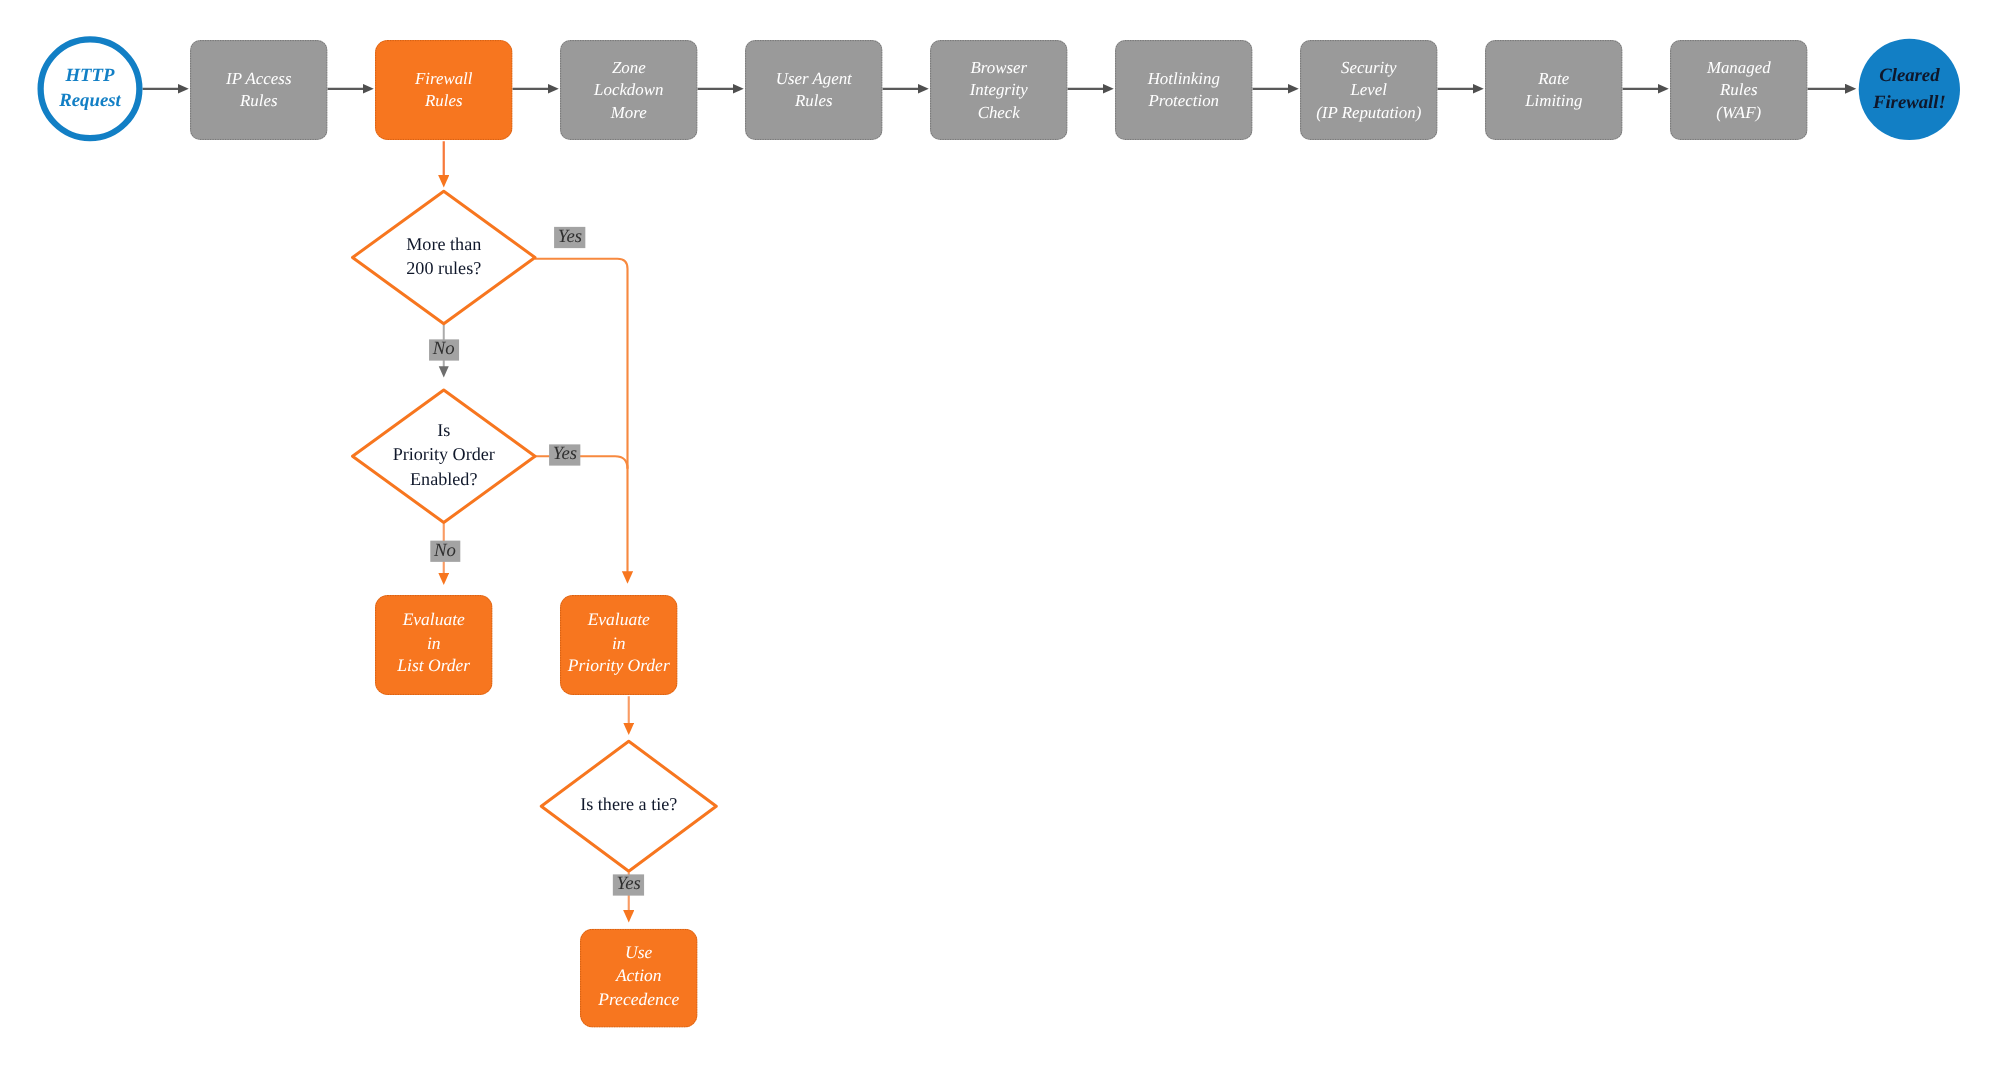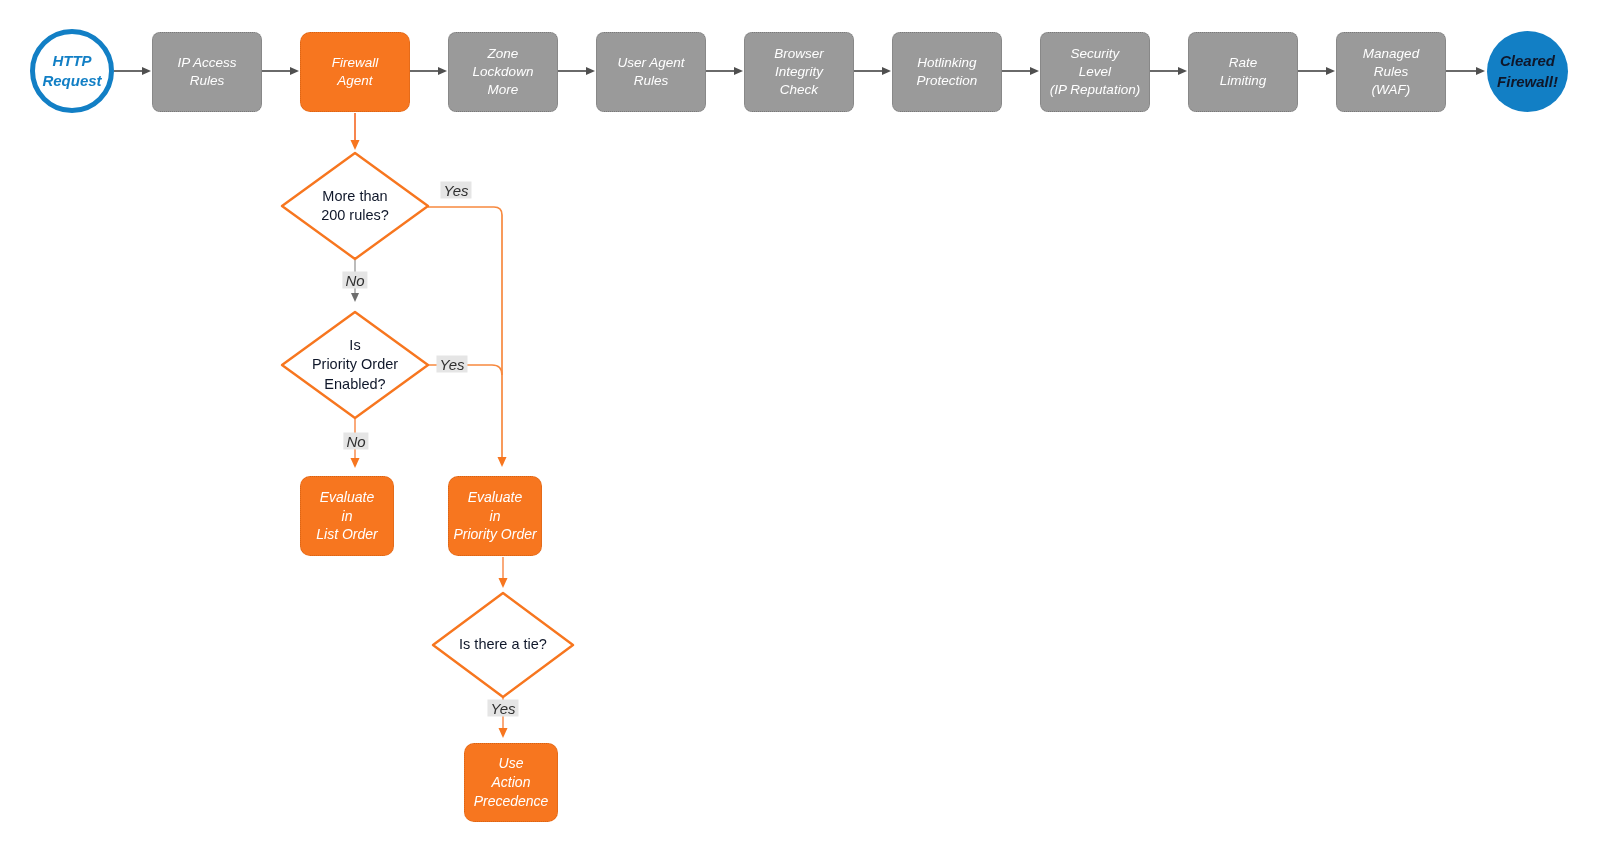--- a/index.html
+++ b/index.html
@@ -1,18 +1,18 @@
 <!DOCTYPE html>
 <html><head>
 <meta charset="utf-8">
 <style>
   html,body{margin:0;padding:0;background:#ffffff;}
   #canvas{
     position:relative;width:1600px;height:858px;background:#ffffff;overflow:hidden;
-    font-family:Liberation Sans, sans-serif;
+    font-family:Liberation Serif, serif;
   }
   #edges{position:absolute;left:0;top:0;width:1600px;height:858px;}
   .node{
     position:absolute;display:flex;align-items:center;justify-content:center;
     text-align:center;white-space:pre-line;box-sizing:border-box;
   }
   .stage{
     width:110px;height:80px;top:32px;border-radius:8px;
     background:#9A9A9A;border:1px dotted rgba(60,60,60,0.35);
     color:#ffffff;font-style:italic;font-size:13.5px;line-height:1.32;
@@ -31,21 +31,21 @@
     border:5px solid #127FC5;color:#127FC5;
   }
   .end{
     left:1487px;top:31px;width:81px;height:81px;background:#127FC5;color:#0f172a;
   }
   .diamond-label{
     color:#0f172a;font-size:14.5px;line-height:1.32;
   }
   .edge-label{
     position:absolute;transform:translate(-50%,-50%);
-    font-style:italic;font-size:15px;color:#2F2F2F;background:#e5e5e5;padding:0 3px;
+    font-style:italic;font-size:15px;color:#2F2F2F;background:#a3a3a3;padding:0 3px;
   }
 </style>
 </head>
 <body>
 
 <div id="canvas">
 
   <svg id="edges" viewBox="0 0 1600 858">
     <defs>
       <marker id="m-dark" markerWidth="10" markerHeight="9" refX="1" refY="4" orient="auto" markerUnits="userSpaceOnUse">
@@ -88,21 +88,21 @@
   </svg>
 
   <div class="node circle-node start">HTTP
 Request</div>
   <div class="node circle-node end">Cleared
 Firewall!</div>
 
   <div class="node stage" style="left:152px">IP Access
 Rules</div>
   <div class="node stage orange" style="left:300px">Firewall
-Agent</div>
+Rules</div>
   <div class="node stage" style="left:448px">Zone
 Lockdown
 More</div>
   <div class="node stage" style="left:596px">User Agent
 Rules</div>
   <div class="node stage" style="left:892px">Hotlinking
 Protection</div>
   <div class="node stage" style="left:744px">Browser
 Integrity
 Check</div>

